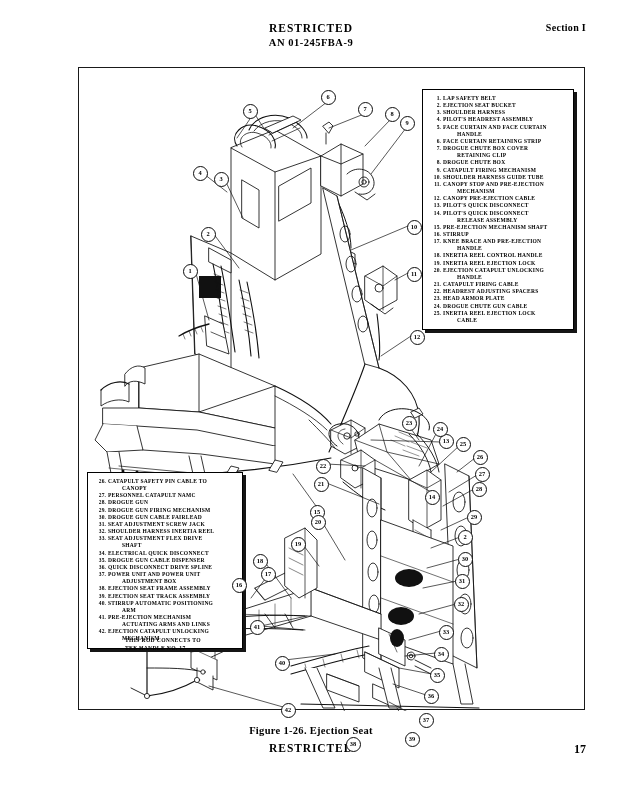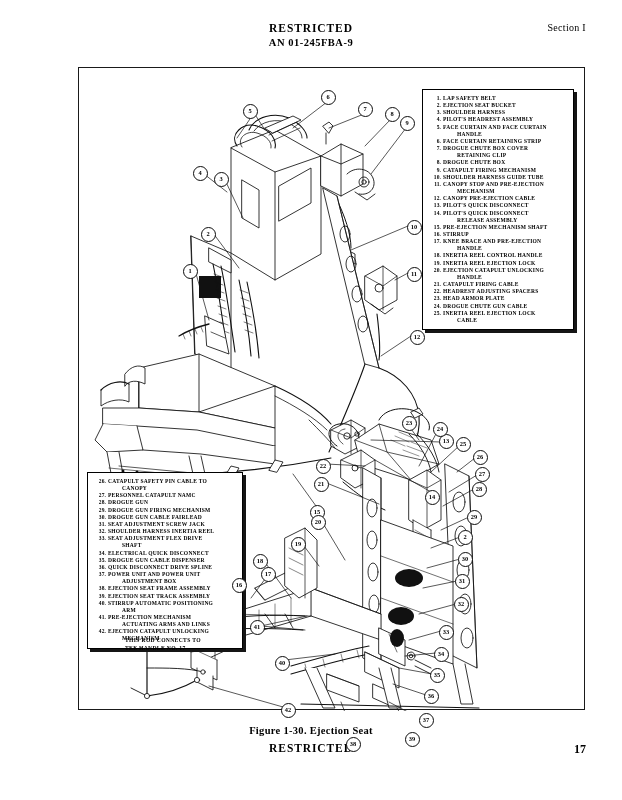--- a/index.html
+++ b/index.html
@@ -44,21 +44,21 @@
     font-family: "Liberation Serif", serif;
     font-weight: bold;
     font-size: 10.5px;
     letter-spacing: 0.5px;
   }
   .hdr-section {
     position: absolute;
     top: 0px;
     right: 36px;
     font-family: "Liberation Serif", serif;
-    font-weight: normal;
+    font-weight: bold;
     font-size: 10px;
     letter-spacing: 0.3px;
   }
 
   
   #figure-frame {
     position: absolute;
     left: 78px;
     top: 67px;
     width: 507px;
@@ -634,15 +634,15 @@
       <div class="callout" style="left: 346px; top: 651px;">37</div>
       <div class="callout" style="left: 273px; top: 675px;">38</div>
       <div class="callout" style="left: 332px; top: 670px;">39</div>
       <div class="callout" style="left: 202px; top: 594px;">40</div>
       <div class="callout" style="left: 177px; top: 558px;">41</div>
       <div class="callout" style="left: 208px; top: 641px;">42</div>
     </div>
 
 </div>
 
-<div id="figure-caption">Figure 1-30.   Ejection Seat</div>
+<div id="figure-caption">Figure 1-26.   Ejection Seat</div>
 <div id="footer-restricted">RESTRICTED</div>
 <div id="page-number">17</div>
 
 </body></html>

